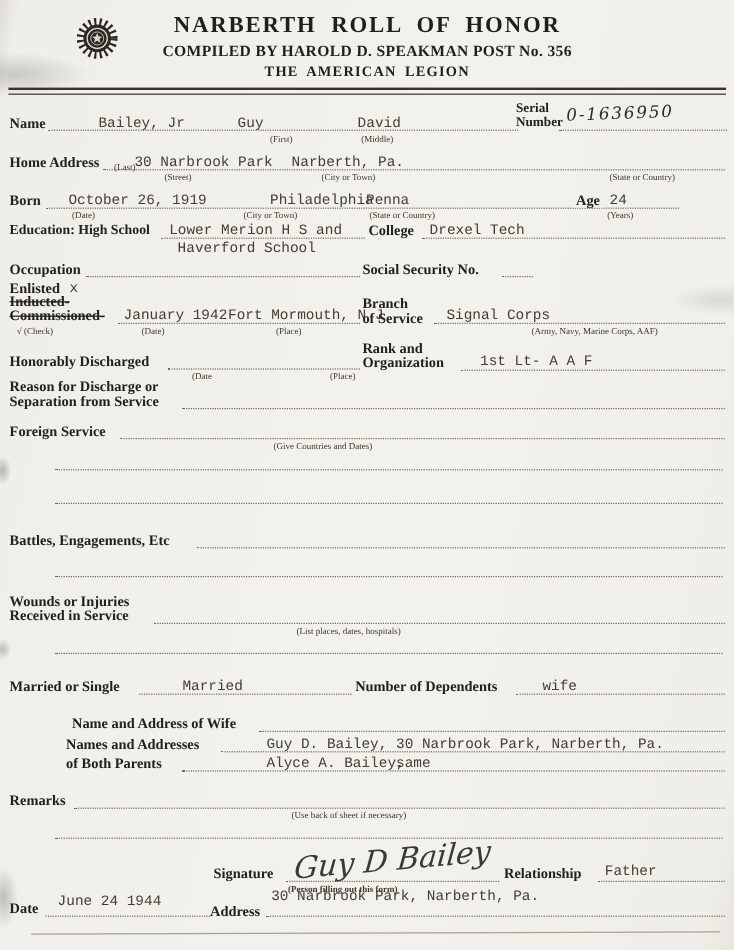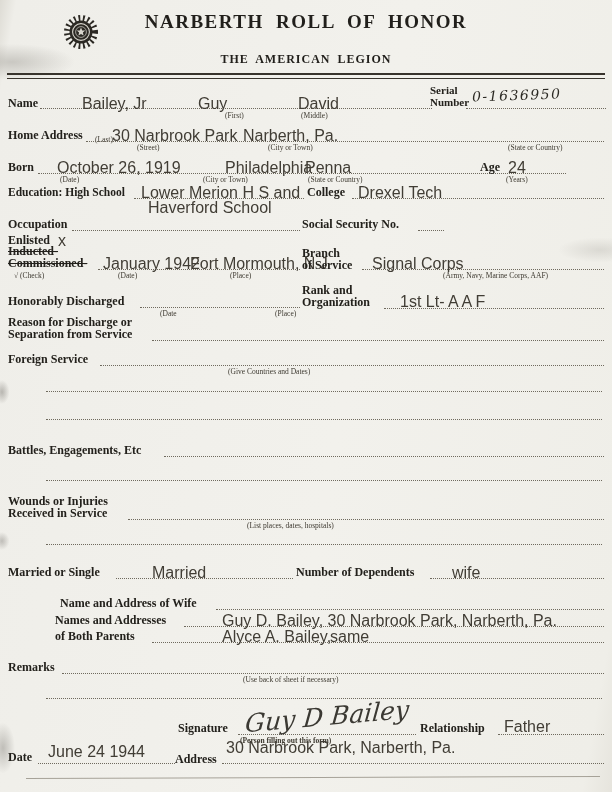--- a/index.html
+++ b/index.html
@@ -11,21 +11,21 @@
       radial-gradient(ellipse 10px 12px at 2px 541px, rgba(80,76,70,.3), rgba(0,0,0,0) 75%),
       radial-gradient(ellipse 16px 34px at 3px 748px, rgba(80,76,70,.3), rgba(0,0,0,0) 75%),
       radial-gradient(ellipse 60px 18px at 600px 250px, rgba(120,116,108,.18), rgba(0,0,0,0) 70%),
       linear-gradient(100deg,#dddbd4 0,#efeee9 2.2%,#f2f1ec 55%,#efeee8 96%,#e6e4dd 100%);
     font-family:"Liberation Serif", serif;color:#211f1b;
   }
   .abs{position:absolute;white-space:nowrap;}
   .lbl{font-weight:bold;font-size:12px;line-height:12px;color:#23211c;}
   .lbl-sm{font-weight:bold;font-size:11px;line-height:11px;color:#23211c;}
   .cap{font-size:7.5px;line-height:8px;color:#3c382f;}
-  .typed{font-family:Liberation Sans, sans-serif;font-size:16px;line-height:11px;color:#413d35;}
+  .typed{font-family:Liberation Mono, monospace;font-size:12px;line-height:11px;color:#413d35;}
   .hand{font-family:"DejaVu Serif", serif;font-style:italic;color:#2c2a24;}
   .dl{position:absolute;height:0;border-bottom:1px dotted #6f6a5e;}
   .strike{text-decoration:line-through;text-decoration-thickness:1px;}
   .hdr{left:0;right:0;text-align:center;}
   .rule2{position:absolute;left:7px;width:598px;border-top:2.5px solid #38342d;border-bottom:1px solid #38342d;height:2.5px;}
   .rulebottom{position:absolute;border-top:1px solid #a6a298;transform:rotate(-0.2deg);}
   .sig{font-size:25px;transform:rotate(-5deg) skewX(-10deg);opacity:.92;z-index:3;}
   .serialhand{font-size:14px;letter-spacing:1.5px;transform:rotate(-2deg);}
 </style>
 </head>
@@ -36,20 +36,21 @@
   <span class="abs" style="left:62px;top:12px;">
     <svg width="38" height="40" viewBox="0 0 38 40">
       <circle cx="19" cy="20" r="14" fill="none" stroke="#2b2823" stroke-width="6" stroke-dasharray="1.8 2.7"></circle>
       <circle cx="19" cy="20" r="11.5" fill="#2b2823"></circle>
       <circle cx="19" cy="20" r="8.4" fill="none" stroke="#d9d6ce" stroke-width="1.1"></circle>
       <circle cx="19" cy="20" r="5.4" fill="none" stroke="#d9d6ce" stroke-width="0.7"></circle>
       <polygon fill="#d9d6ce" points="19,15.6 20.2,18.4 23.2,18.6 20.9,20.6 21.6,23.6 19,22 16.4,23.6 17.1,20.6 14.8,18.6 17.8,18.4"></polygon>
     </svg>
   </span>
   <div class="abs hdr" style="top:11px;font-weight:bold;font-size:19px;letter-spacing:1.5px;word-spacing:6px;">NARBERTH ROLL OF HONOR</div>
+  <div class="abs hdr" style="top:35px;font-weight:bold;font-size:13px;letter-spacing:0.3px;">COMPILED BY HAROLD D. SPEAKMAN POST No. 356</div>
   <div class="abs hdr" style="top:52px;font-weight:bold;font-size:12px;letter-spacing:1px;word-spacing:3px;">THE AMERICAN LEGION</div>
   <div class="rule2" style="top:73px;"></div>
 
   <span class="abs lbl" style="left:8px;top:97px;">Name</span>
   <i class="dl" style="left:40px;top:108px;width:392px;"></i>
   <span class="abs typed" style="left:82px;top:98px;">Bailey, Jr</span>
   <span class="abs typed" style="left:198px;top:98px;">Guy</span>
   <span class="abs typed" style="left:298px;top:98px;">David</span>
   <span class="abs cap" style="left:95px;top:112px;margin-top:24px;">(Last)</span>
   <span class="abs cap" style="left:225px;top:112px;">(First)</span>

